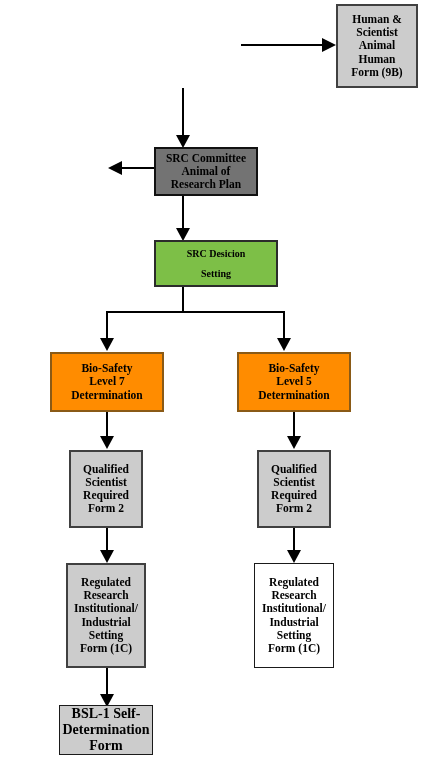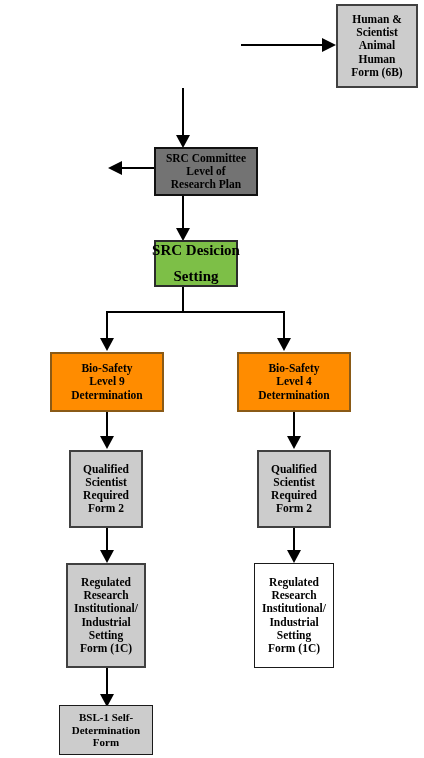--- a/index.html
+++ b/index.html
@@ -105,45 +105,45 @@
 
   <div class="vline" style="left:106px; top:668px; height:32px;"></div>
   <div class="arrow-down" style="left:100px; top:694px;"></div>
 
 
   <div class="node fill-gray" style="left:336px; top:4px; width:82px; height:84px; font-size:11.5px;">
     <span class="ln">Human &amp;</span>
     <span class="ln">Scientist</span>
     <span class="ln">Animal</span>
     <span class="ln">Human</span>
-    <span class="ln">Form (6B)</span>
+    <span class="ln">Form (9B)</span>
   </div>
 
 
   <div class="node fill-yellow" style="left:154px; top:147px; width:104px; height:49px; font-size:11.5px;">
     <span class="ln">SRC Committee</span>
-    <span class="ln">Level of</span>
+    <span class="ln">Animal of</span>
     <span class="ln">Research Plan</span>
   </div>
 
-  <div class="node fill-green" style="left:154px; top:240px; width:84px; height:47px; font-size:15px;">
+  <div class="node fill-green" style="left:154px; top:240px; width:124px; height:47px; font-size:10px;">
     <span class="ln">SRC Desicion</span>
     <span class="spacer"></span>
     <span class="ln">Setting</span>
   </div>
 
   <div class="node fill-orange" style="left:50px; top:352px; width:114px; height:60px; font-size:11.5px;">
     <span class="ln">Bio-Safety</span>
-    <span class="ln">Level 9</span>
+    <span class="ln">Level 7</span>
     <span class="ln">Determination</span>
   </div>
 
   <div class="node fill-orange" style="left:237px; top:352px; width:114px; height:60px; font-size:11.5px;">
     <span class="ln">Bio-Safety</span>
-    <span class="ln">Level 4</span>
+    <span class="ln">Level 5</span>
     <span class="ln">Determination</span>
   </div>
 
   <div class="node fill-gray" style="left:69px; top:450px; width:74px; height:78px; font-size:11.5px;">
     <span class="ln">Qualified</span>
     <span class="ln">Scientist</span>
     <span class="ln">Required</span>
     <span class="ln">Form 2</span>
   </div>
 
@@ -165,19 +165,19 @@
 
   <div class="node fill-white" style="left:254px; top:563px; width:80px; height:105px; font-size:11.5px;">
     <span class="ln">Regulated</span>
     <span class="ln">Research</span>
     <span class="ln">Institutional/</span>
     <span class="ln">Industrial</span>
     <span class="ln">Setting</span>
     <span class="ln">Form (1C)</span>
   </div>
 
-  <div class="node fill-gray-thin" style="left:59px; top:705px; width:94px; height:50px; font-size:11px;">
+  <div class="node fill-gray-thin" style="left:59px; top:705px; width:94px; height:50px; font-size:14px;">
     <span class="ln">BSL-1 Self-</span>
     <span class="ln">Determination</span>
     <span class="ln">Form</span>
   </div>
 
 </div>
 
 </body></html>

